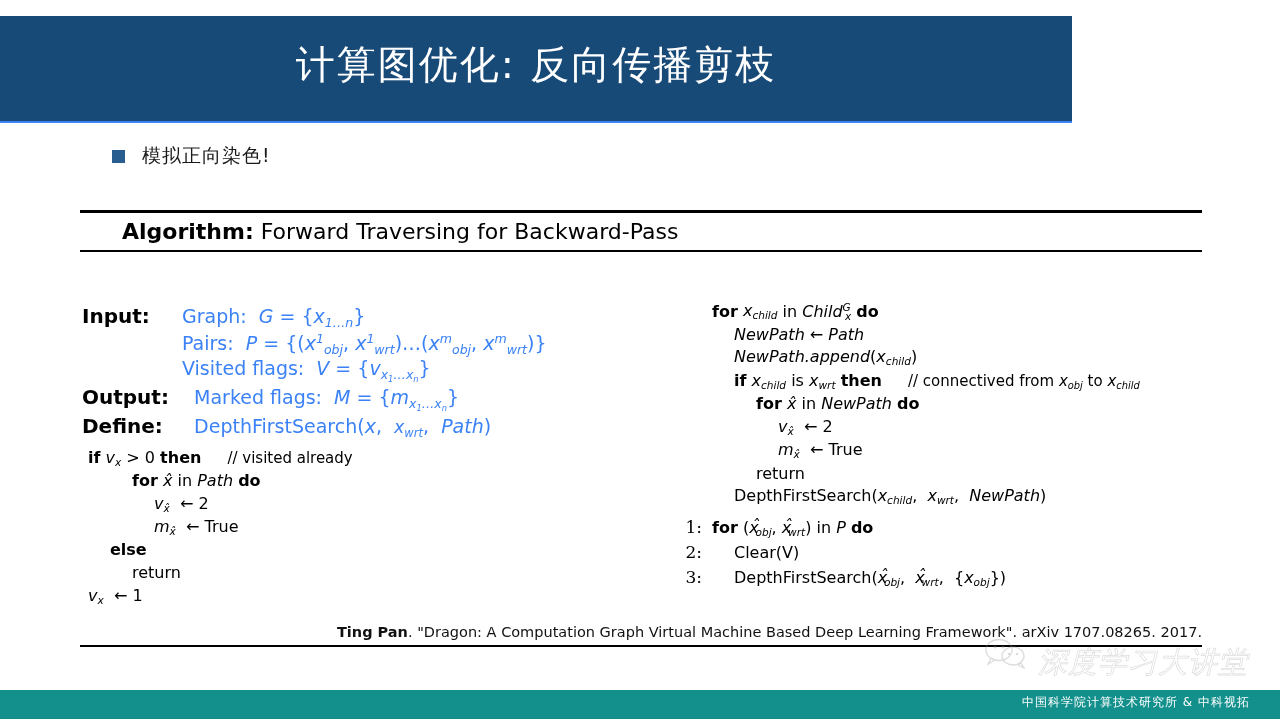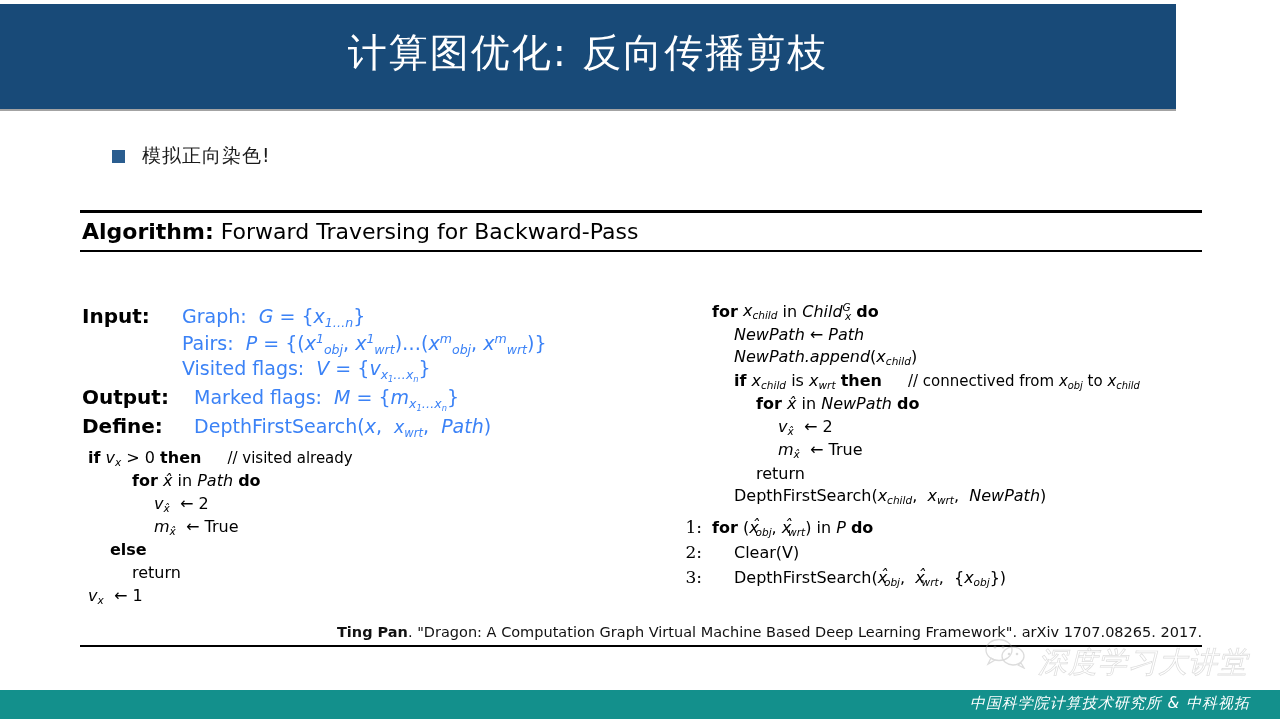--- a/index.html
+++ b/index.html
@@ -11,25 +11,25 @@
     height: 719px;
     background: #ffffff;
     font-family: "DejaVu Sans", "Liberation Sans", sans-serif;
     overflow: hidden;
     position: relative;
   }
 
   
   .header-bar {
     position: absolute;
-    left: 0; top: 4px;
-    width: 1176px;
+    left: 0; top: 16px;
+    width: 1072px;
     height: 107px;
     background: #184a78;
-    border-bottom: 2px solid #a3a3a3;
+    border-bottom: 2px solid #3b82f6;
     box-sizing: border-box;
   }
   .header-title {
     position: absolute;
     left: 0; right: 0;
     top: 22px;
     text-align: center;
     color: #ffffff;
     font-size: 39px;
     font-weight: 400;
@@ -74,21 +74,21 @@
     height: 1.6px;
     background: #000000;
     width: 100%;
   }
   .algo-title {
     padding: 6px 2px 6px 2px;
     font-size: 22px;
     color: #000;
     white-space: nowrap;
   }
-  .algo-title b { font-weight: bold; }
+  .algo-title b { font-weight: bold; margin-left: 40px; }
 
   .algo-body {
     position: relative;
     height: 390px;
   }
 
   
   .pc {
     font-family: "DejaVu Serif", "Liberation Serif", serif;
     color: #3b82f6;
@@ -217,24 +217,23 @@
     bottom: 0;
     width: 1280px;
     height: 29px;
     background: #13908c;
   }
   .footer-text {
     position: absolute;
     right: 30px;
     top: 4px;
     color: #ffffff;
-    font-size: 15px;
+    font-size: 12px;
     letter-spacing: 1px;
     white-space: nowrap;
-    font-style: italic;
   }
 </style>
 </head>
 <body>
 
 <div class="header-bar">
   <div class="header-title">计算图优化: 反向传播剪枝</div>
 </div>
 
 <div class="bullet-row">

